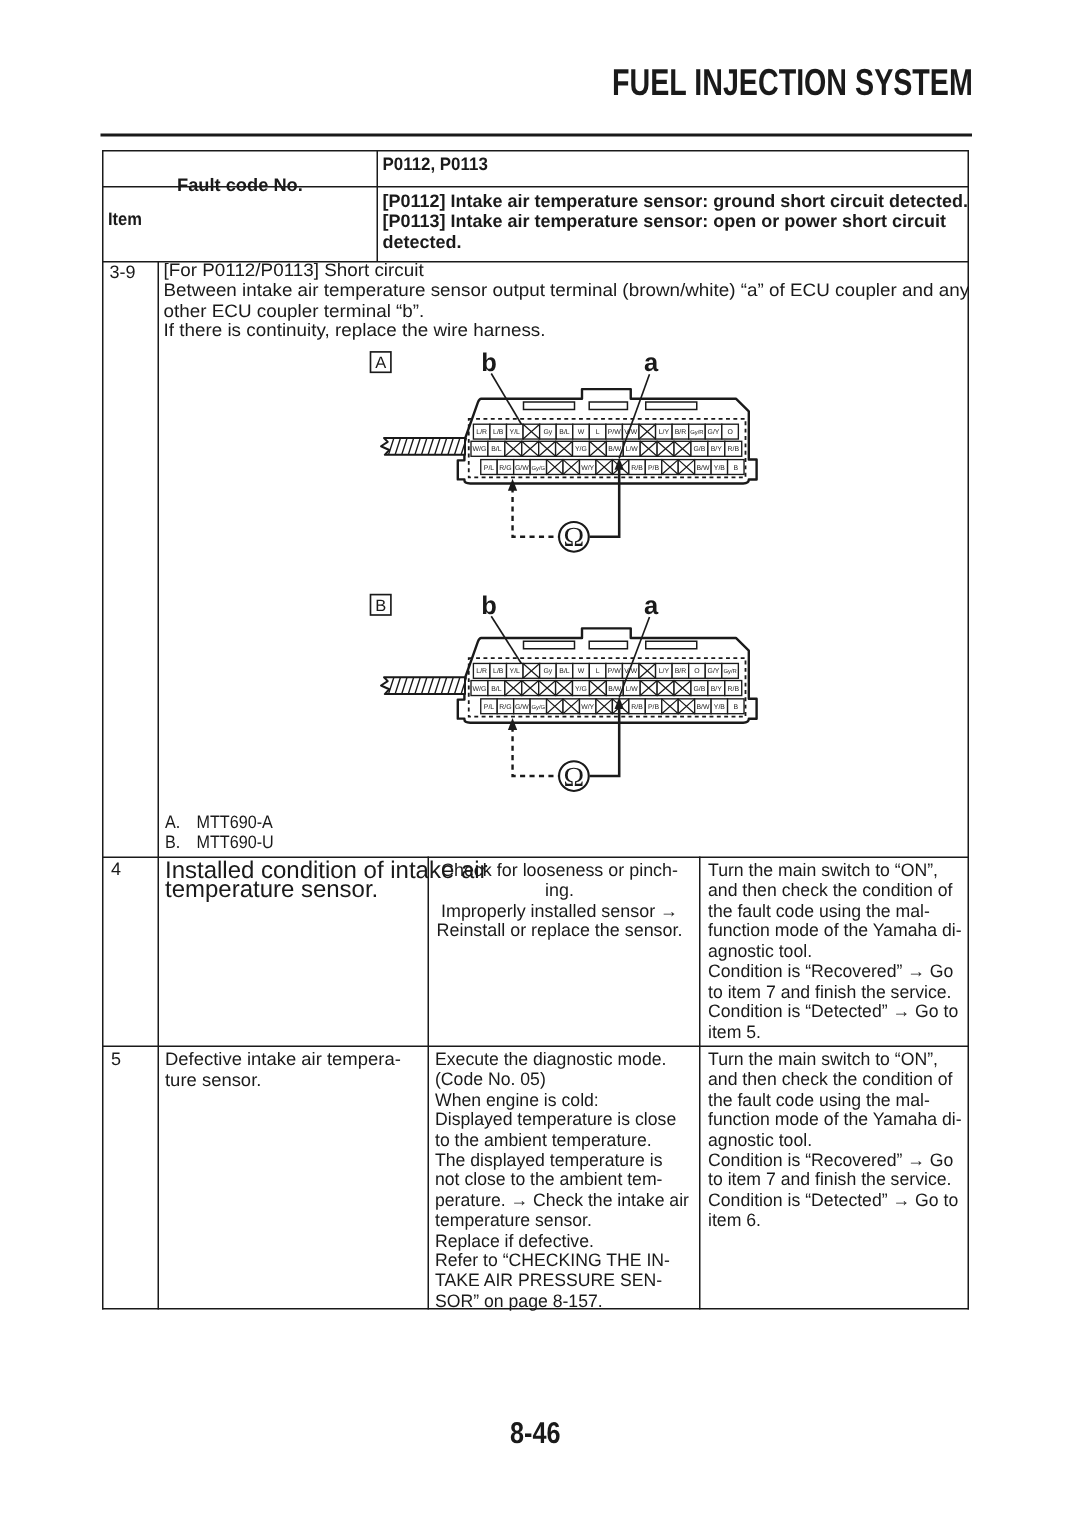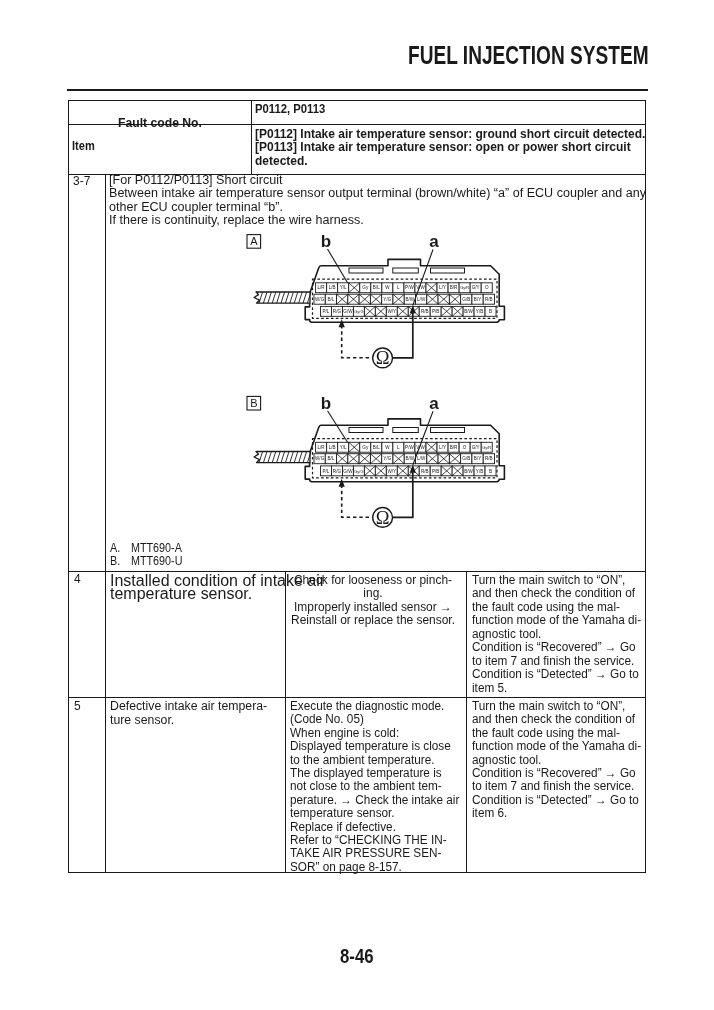--- a/index.html
+++ b/index.html
@@ -14,21 +14,21 @@
 <div style="position:absolute;left:68px;top:697px;width:578px;height:1px;background:#1a1a1a"></div>
 <div style="position:absolute;left:250.5px;top:100px;width:1px;height:74px;background:#1a1a1a"></div>
 <div style="position:absolute;left:105px;top:174px;width:1px;height:699px;background:#1a1a1a"></div>
 <div style="position:absolute;left:285px;top:571px;width:1px;height:302px;background:#1a1a1a"></div>
 <div style="position:absolute;left:466px;top:571px;width:1px;height:302px;background:#1a1a1a"></div>
 <div style="position:absolute;left:408px;top:43.4px;font-size:25px;line-height:25px;font-weight:bold;white-space:nowrap;transform:scaleX(0.7640);transform-origin:0 0;" id="hdr">FUEL INJECTION SYSTEM</div>
 <div style="position:absolute;left:71.5px;top:117px;font-size:12px;line-height:13.5px;font-weight:bold;white-space:nowrap;transform:scaleX(1.0149);transform-origin:0 0;margin-left:46px;" id="r1c1">Fault code No.</div>
 <div style="position:absolute;left:255.2px;top:102.9px;font-size:12px;line-height:13.5px;font-weight:bold;white-space:nowrap;transform:scaleX(0.9391);transform-origin:0 0;" id="r1c2">P0112, P0113</div>
 <div style="position:absolute;left:71.5px;top:139.5px;font-size:12px;line-height:13.5px;font-weight:bold;white-space:nowrap;transform:scaleX(0.9195);transform-origin:0 0;" id="r2c1">Item</div>
 <div style="position:absolute;left:255.2px;top:127.7px;font-size:12px;line-height:13.5px;font-weight:bold;white-space:nowrap;transform:scaleX(0.9988);transform-origin:0 0;" id="r2c2">[P0112] Intake air temperature sensor: ground short circuit detected.<br>[P0113] Intake air temperature sensor: open or power short circuit<br>detected.</div>
-<div style="position:absolute;left:73px;top:174.5px;font-size:12px;line-height:13.5px;font-weight:normal;white-space:nowrap;transform:scaleX(1.0000);transform-origin:0 0;" id="r3n">3-7</div>
+<div style="position:absolute;left:73px;top:174.5px;font-size:12px;line-height:13.5px;font-weight:normal;white-space:nowrap;transform:scaleX(1.0000);transform-origin:0 0;" id="r3n">3-9</div>
 <div style="position:absolute;left:109.4px;top:173.6px;font-size:12px;line-height:13.5px;font-weight:normal;white-space:nowrap;transform:scaleX(1.0471);transform-origin:0 0;" id="r3t">[For P0112/P0113] Short circuit<br>Between intake air temperature sensor output terminal (brown/white) “a” of ECU coupler and any<br>other ECU coupler terminal “b”.<br>If there is continuity, replace the wire harness.</div>
 <div style="position:absolute;left:110px;top:541.6px;font-size:12px;line-height:13.5px;font-weight:normal;white-space:nowrap;transform:scaleX(0.8985);transform-origin:0 0;" id="r3l">A.  MTT690-A<br>B.  MTT690-U</div>
 <div style="position:absolute;left:74px;top:573.4px;font-size:12px;line-height:13.5px;font-weight:normal;white-space:nowrap;transform:scaleX(1.0000);transform-origin:0 0;" id="r4n">4</div>
 <div style="position:absolute;left:110.4px;top:573.8px;font-size:16px;line-height:13.5px;font-weight:normal;white-space:nowrap;transform:scaleX(0.9991);transform-origin:0 0;" id="r4c2">Installed condition of intake air<br>temperature sensor.</div>
 <div style="position:absolute;left:290.7px;top:573.8px;font-size:12px;line-height:13.5px;font-weight:normal;white-space:nowrap;transform:scaleX(0.9954);transform-origin:0 0;text-align:center;" id="r4c3">Check for looseness or pinch-<br>ing.<br>Improperly installed sensor →<br>Reinstall or replace the sensor.</div>
 <div style="position:absolute;left:471.5px;top:573.8px;font-size:12px;line-height:13.5px;font-weight:normal;white-space:nowrap;transform:scaleX(0.9812);transform-origin:0 0;" id="r4c4">Turn the main switch to “ON”,<br>and then check the condition of<br>the fault code using the mal-<br>function mode of the Yamaha di-<br>agnostic tool.<br>Condition is “Recovered” → Go<br>to item 7 and finish the service.<br>Condition is “Detected” → Go to<br>item 5.</div>
 <div style="position:absolute;left:74px;top:700.0px;font-size:12px;line-height:13.5px;font-weight:normal;white-space:nowrap;transform:scaleX(1.0000);transform-origin:0 0;" id="r5n">5</div>
 <div style="position:absolute;left:110.4px;top:700.0px;font-size:12px;line-height:13.5px;font-weight:normal;white-space:nowrap;transform:scaleX(1.0247);transform-origin:0 0;" id="r5c2">Defective intake air tempera-<br>ture sensor.</div>
 <div style="position:absolute;left:290.0px;top:699.9px;font-size:12px;line-height:13.4px;font-weight:normal;white-space:nowrap;transform:scaleX(0.9800);transform-origin:0 0;" id="r5c3">Execute the diagnostic mode.<br>(Code No. 05)<br>When engine is cold:<br>Displayed temperature is close<br>to the ambient temperature.<br>The displayed temperature is<br>not close to the ambient tem-<br>perature. → Check the intake air<br>temperature sensor.<br>Replace if defective.<br>Refer to “CHECKING THE IN-<br>TAKE AIR PRESSURE SEN-<br>SOR” on page 8-157.</div>
 <div style="position:absolute;left:471.5px;top:699.9px;font-size:12px;line-height:13.4px;font-weight:normal;white-space:nowrap;transform:scaleX(0.9812);transform-origin:0 0;" id="r5c4">Turn the main switch to “ON”,<br>and then check the condition of<br>the fault code using the mal-<br>function mode of the Yamaha di-<br>agnostic tool.<br>Condition is “Recovered” → Go<br>to item 7 and finish the service.<br>Condition is “Detected” → Go to<br>item 6.</div>

